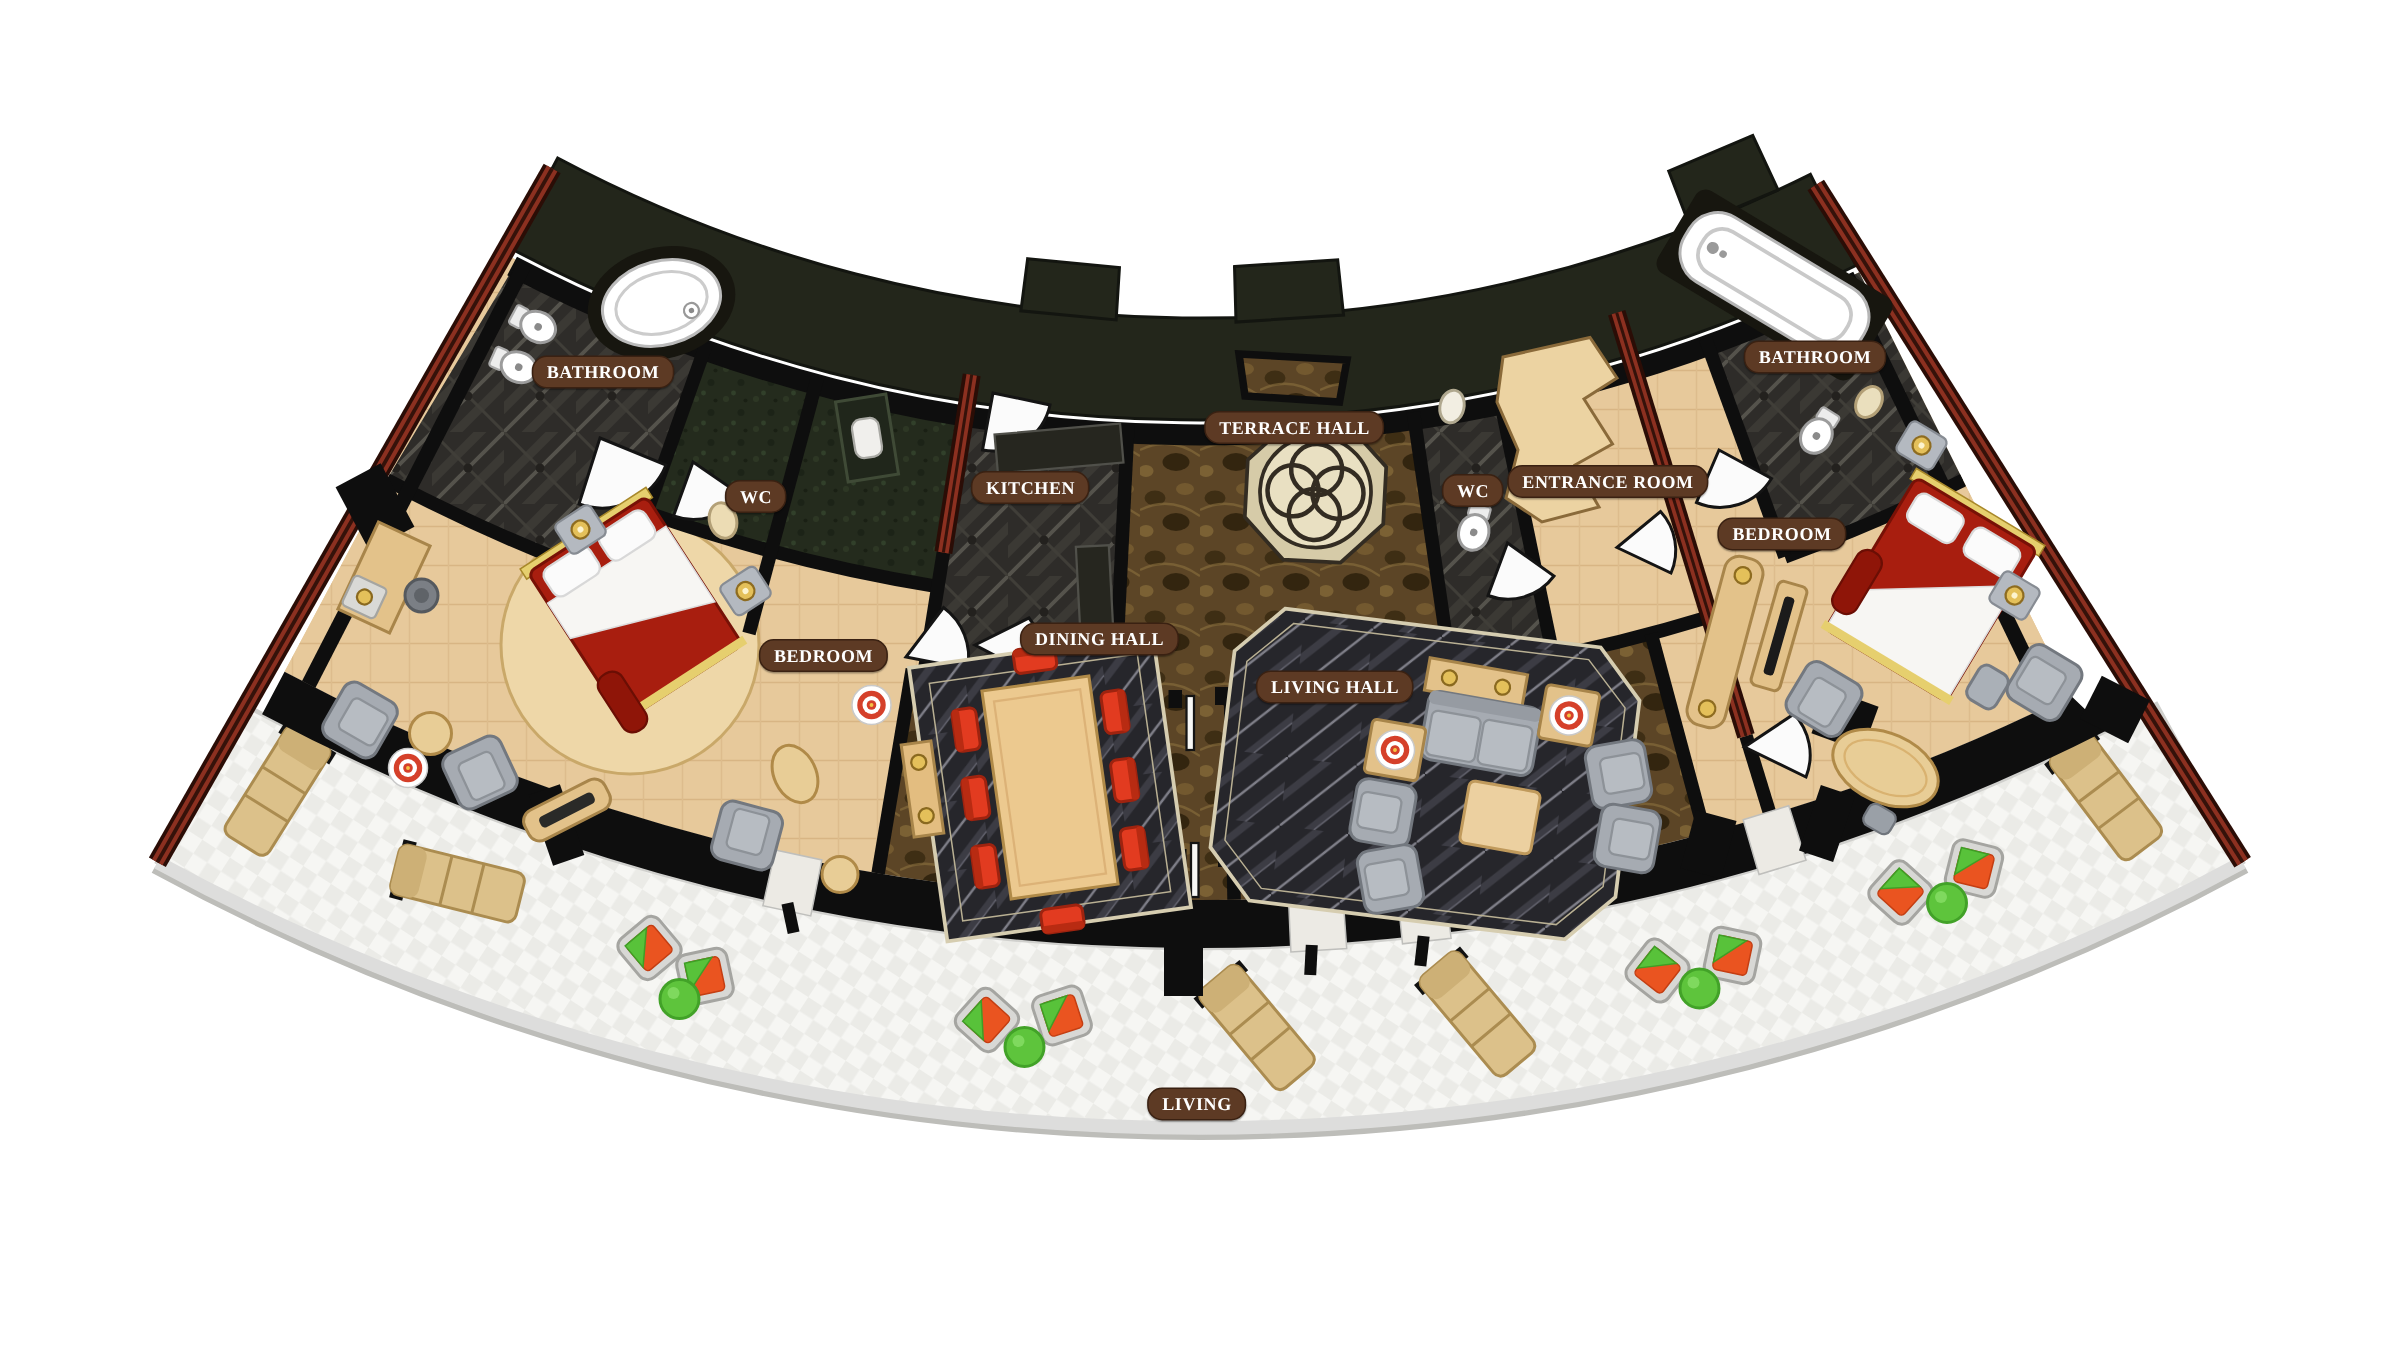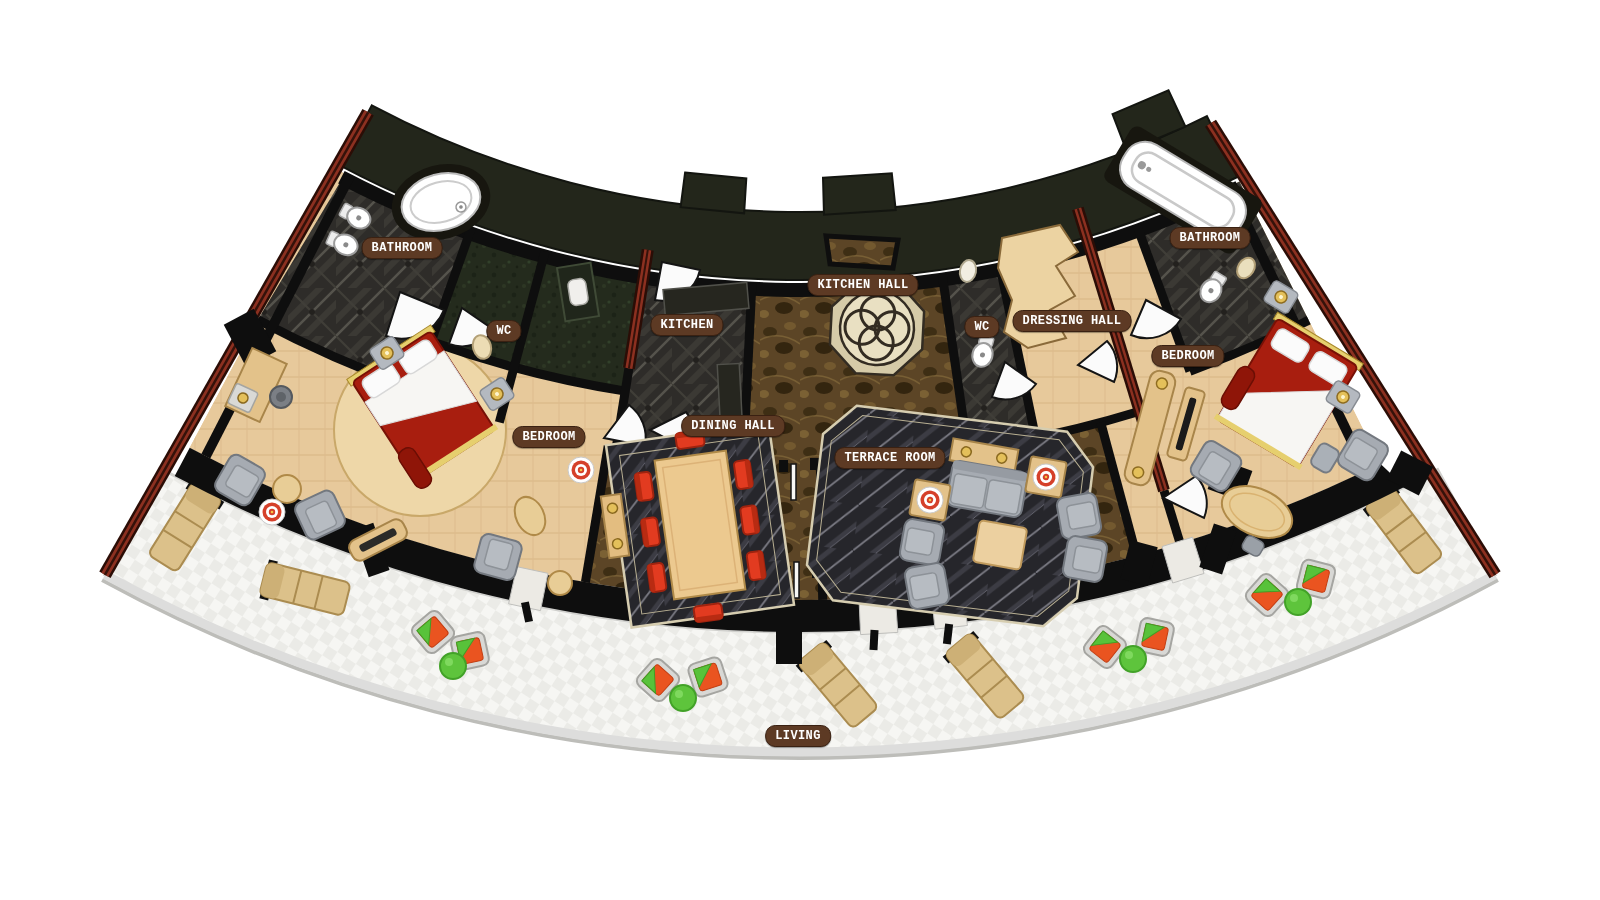--- a/index.html
+++ b/index.html
@@ -1,17 +1,17 @@
 <!DOCTYPE html>
 <html><head>
 <meta charset="utf-8">
 <style>
   html,body{margin:0;padding:0;background:#ffffff;}
   .stage{position:relative;width:1600px;height:900px;background:#ffffff;overflow:hidden;
-         font-family:Liberation Mono, monospace;}
+         font-family:Liberation Serif, serif;}
   .plan-svg{position:absolute;left:0;top:0;}
   .room-label{position:absolute;transform:translate(-50%,-50%);background:#5d3a24;
     border:1px solid #3a2112;color:#ffffff;font-size:12px;font-weight:bold;
     letter-spacing:.4px;line-height:1;padding:4px 9px;border-radius:10px;
     white-space:nowrap;box-shadow:0 1px 1px rgba(0,0,0,.35);}
 </style>
 </head>
 <body>
 
 <div class="stage">
@@ -421,22 +421,22 @@
     <use href="#sym-armchair" transform="translate(922,542) rotate(100)"></use>
     <use href="#sym-armchair" transform="translate(927,586) rotate(80)"></use>
     <use href="#sym-armchair" transform="translate(1079,516) rotate(-100)"></use>
     <use href="#sym-armchair" transform="translate(1085,559) rotate(-80)"></use>
   </g>
 </svg>
 
   <div class="room-label" style="left:402px;top:248px">BATHROOM</div>
   <div class="room-label" style="left:504px;top:331px">WC</div>
   <div class="room-label" style="left:687px;top:325px">KITCHEN</div>
-  <div class="room-label" style="left:863px;top:285px">KITCHEN HALL</div>
+  <div class="room-label" style="left:863px;top:285px">TERRACE HALL</div>
   <div class="room-label" style="left:982px;top:327px">WC</div>
-  <div class="room-label" style="left:1072px;top:321px">DRESSING HALL</div>
+  <div class="room-label" style="left:1072px;top:321px">ENTRANCE ROOM</div>
   <div class="room-label" style="left:1210px;top:238px">BATHROOM</div>
   <div class="room-label" style="left:549px;top:437px">BEDROOM</div>
   <div class="room-label" style="left:733px;top:426px">DINING HALL</div>
-  <div class="room-label" style="left:890px;top:458px">TERRACE ROOM</div>
+  <div class="room-label" style="left:890px;top:458px">LIVING HALL</div>
   <div class="room-label" style="left:1188px;top:356px">BEDROOM</div>
   <div class="room-label" style="left:798px;top:736px">LIVING</div>
 </div>
 
 </body></html>

